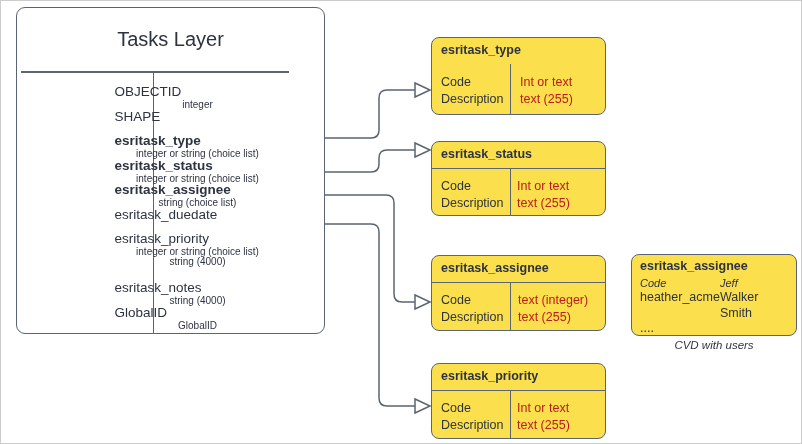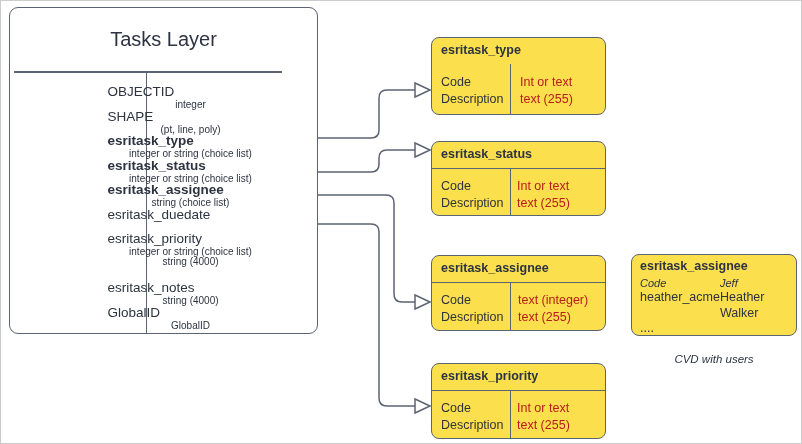--- a/index.html
+++ b/index.html
@@ -16,21 +16,21 @@
     height: 444px;
     background: #ffffff;
     border: 1px solid #cccccc;
     box-sizing: border-box;
     overflow: hidden;
   }
 
   
   .entity-table {
     position: absolute;
-    left: 8px;
+    left: 15px;
     top: 6px;
     width: 309px;
     height: 327px;
     background: #ffffff;
     border: 1.6px solid #5b6472;
     border-radius: 9px;
     box-sizing: border-box;
   }
   .entity-title {
     position: absolute;
@@ -168,21 +168,21 @@
     line-height: 15.5px;
     font-size: 12.5px;
     color: #2d3340;
   }
   .cvd-row.head { font-style: italic; font-size: 11px; line-height: 14px; }
   .cvd-c1 { width: 80px; }
   .cvd-c2 { flex: 1; }
   .cvd-caption {
     position: absolute;
     left: 630px;
-    top: 352px;
+    top: 338px;
     width: 166px;
     text-align: center;
     font-size: 11.5px;
     font-style: italic;
     color: #2d3340;
   }
 
   
   #wires {
     position: absolute;
@@ -227,21 +227,20 @@
     <div class="entity-title">Tasks Layer</div>
     <div class="title-rule"></div>
     <div class="col-rule"></div>
     <div class="field-rows" id="field-rows">
         <div class="field-row">
           <div class="field-name">OBJECTID</div>
           <div class="field-type">integer</div>
         </div>
         <div class="field-row">
           <div class="field-name">SHAPE</div>
-          <div class="field-type">(pt, line, poly)</div>
         </div>
         <div class="field-row">
           <div class="field-name bold">esritask_type</div>
           <div class="field-type">integer or string (choice list)</div>
         </div>
         <div class="field-row">
           <div class="field-name bold">esritask_status</div>
           <div class="field-type">integer or string (choice list)</div>
         </div>
         <div class="field-row">
@@ -326,21 +325,21 @@
 
   <div class="cvd-box">
     <div class="cvd-title">esritask_assignee</div>
     <div class="cvd-grid" id="cvd-grid">
       <div class="cvd-row head">
         <div class="cvd-c1">Code</div>
         <div class="cvd-c2">Jeff</div>
       </div>
     <div class="cvd-row">
           <div class="cvd-c1">heather_acme</div>
-          <div class="cvd-c2">Heather Walker</div>
+          <div class="cvd-c2">Walker Smith</div>
         </div>
         <div class="cvd-row">
           <div class="cvd-c1">....</div>
           <div class="cvd-c2"></div>
         </div>
       </div>
   </div>
   <div class="cvd-caption">CVD with users</div>
 
 </div>

